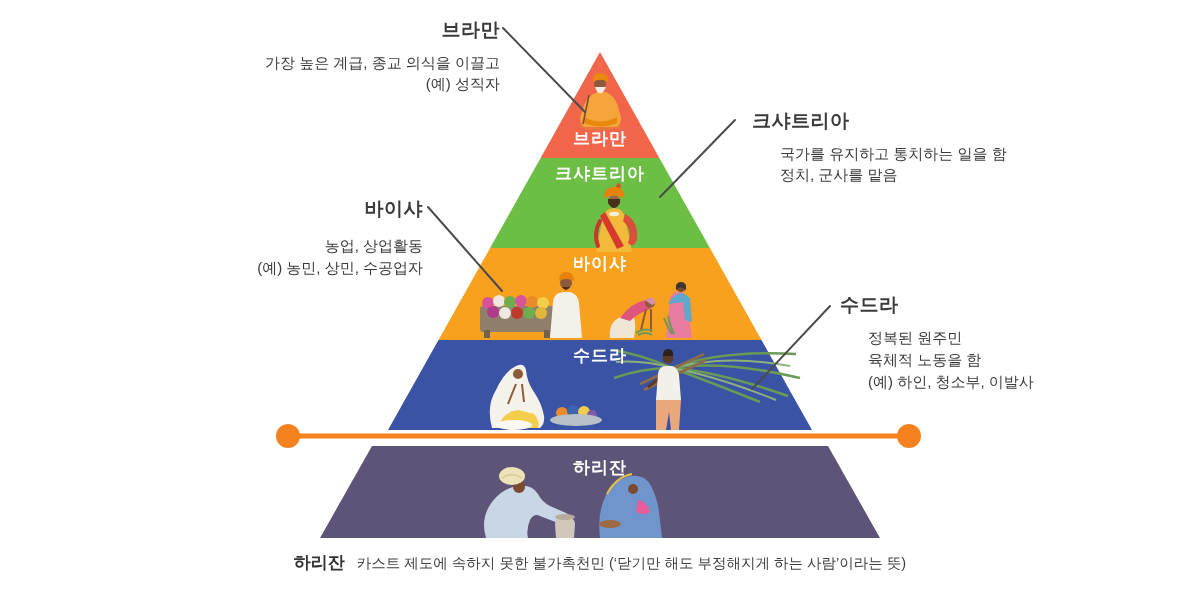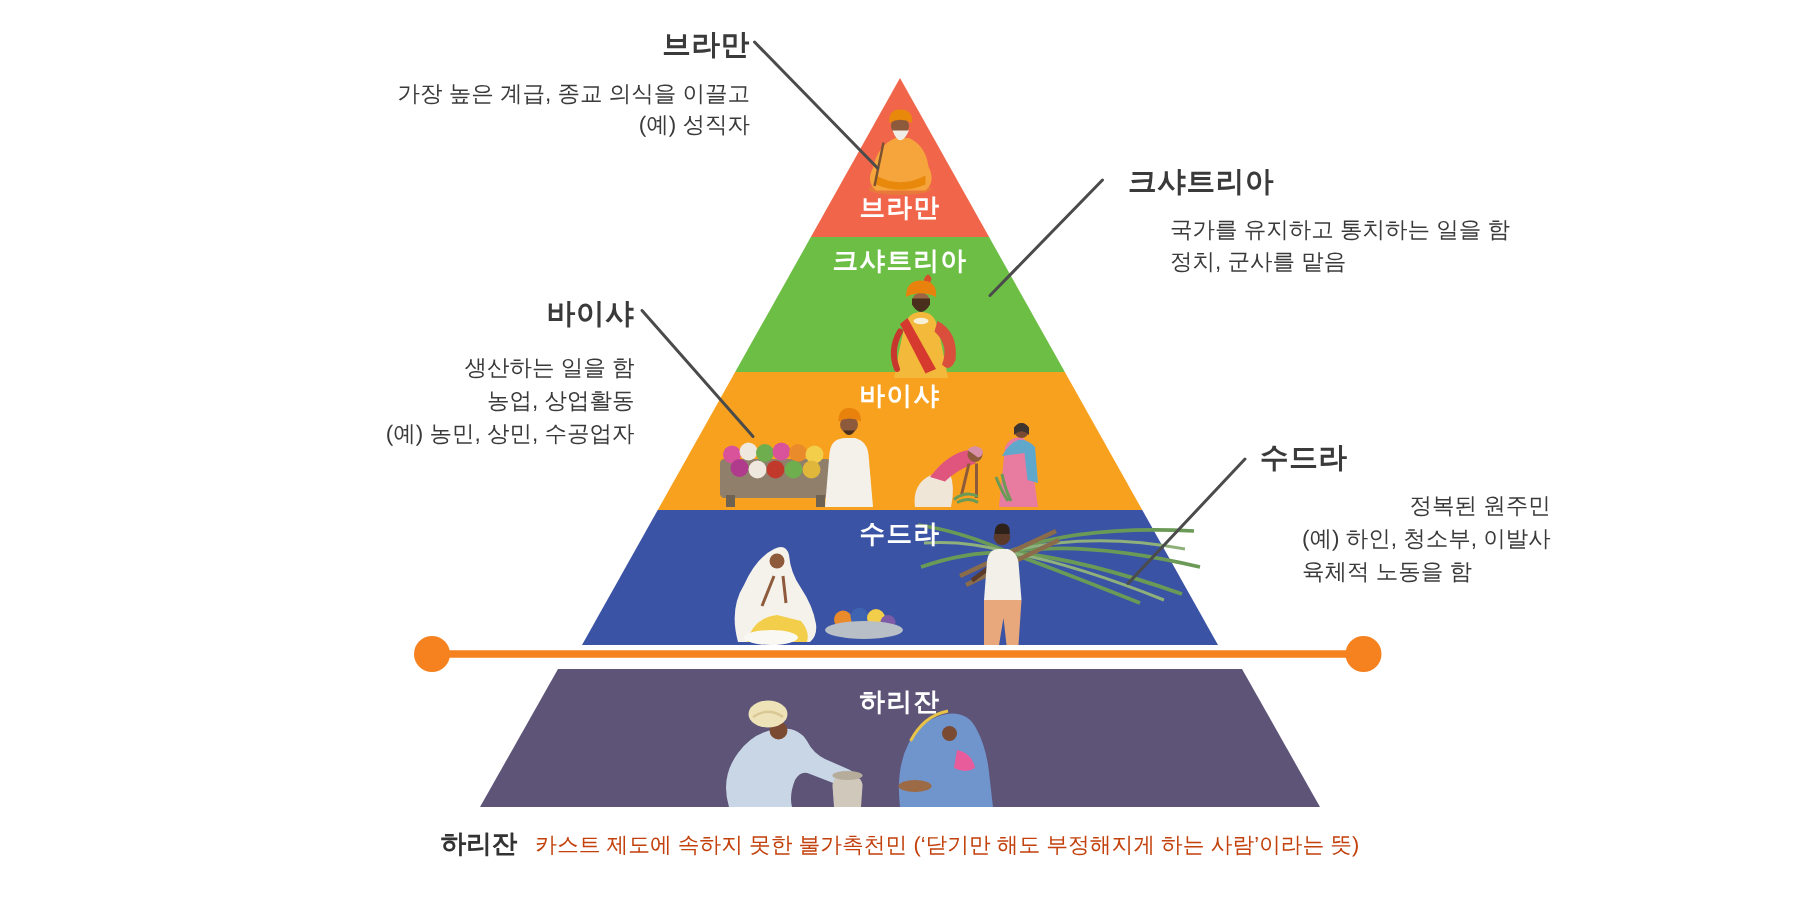--- a/index.html
+++ b/index.html
@@ -17,21 +17,21 @@
   .ann{position:absolute;}
   .ann.right{text-align:right;}
   .ann.left{text-align:left;}
   .ann-title{font-size:19px;font-weight:bold;color:#3a3a3a;margin-bottom:9px;letter-spacing:0.5px;}
   .ann-line{font-size:15px;color:#3a3a3a;line-height:21px;margin-left:28px;}
   .caption{
     position:absolute;left:0;right:0;top:551px;
     display:flex;justify-content:center;align-items:baseline;gap:12px;
   }
   .cap-term{font-size:17px;font-weight:bold;color:#333;}
-  .cap-desc{font-size:14.5px;color:#c2410c;}
+  .cap-desc{font-size:14.5px;color:#404040;}
 </style>
 </head>
 <body>
 
 <div class="stage">
 
   <svg width="1200" height="605" viewBox="0 0 1200 605">
 
     <polygon points="600,52 540.6,158 659.4,158" fill="#F1664B"></polygon>
     <polygon points="540.6,158 659.4,158 709.9,248 490.1,248" fill="#6CBE45"></polygon>
@@ -187,30 +187,29 @@
   </div>
 
   <div class="ann left" style="left:752px;top:108px;">
     <div class="ann-title">크샤트리아</div>
     <div class="ann-line">국가를 유지하고 통치하는 일을 함</div>
     <div class="ann-line">정치, 군사를 맡음</div>
   </div>
 
   <div class="ann right" style="right:777px;top:196px;">
     <div class="ann-title" style="margin-bottom:13px;">바이샤</div>
-    <div class="ann-line" style="line-height:22px;">생산하는 일을 함</div>
     <div class="ann-line" style="line-height:22px;">농업, 상업활동</div>
     <div class="ann-line" style="line-height:22px;">(예) 농민, 상민, 수공업자</div>
   </div>
 
   <div class="ann left" style="left:840px;top:292px;">
     <div class="ann-title">수드라</div>
-    <div class="ann-line" style="line-height:22px;text-align:right;">정복된 원주민</div>
+    <div class="ann-line" style="line-height:22px;">정복된 원주민</div>
+    <div class="ann-line" style="line-height:22px;">육체적 노동을 함</div>
     <div class="ann-line" style="line-height:22px;">(예) 하인, 청소부, 이발사</div>
-    <div class="ann-line" style="line-height:22px;">육체적 노동을 함</div>
   </div>
 
   <div class="caption">
     <span class="cap-term">하리잔</span>
     <span class="cap-desc">카스트 제도에 속하지 못한 불가촉천민 (‘닫기만 해도 부정해지게 하는 사람’이라는 뜻)</span>
   </div>
 
 </div>
 
 </body></html>

